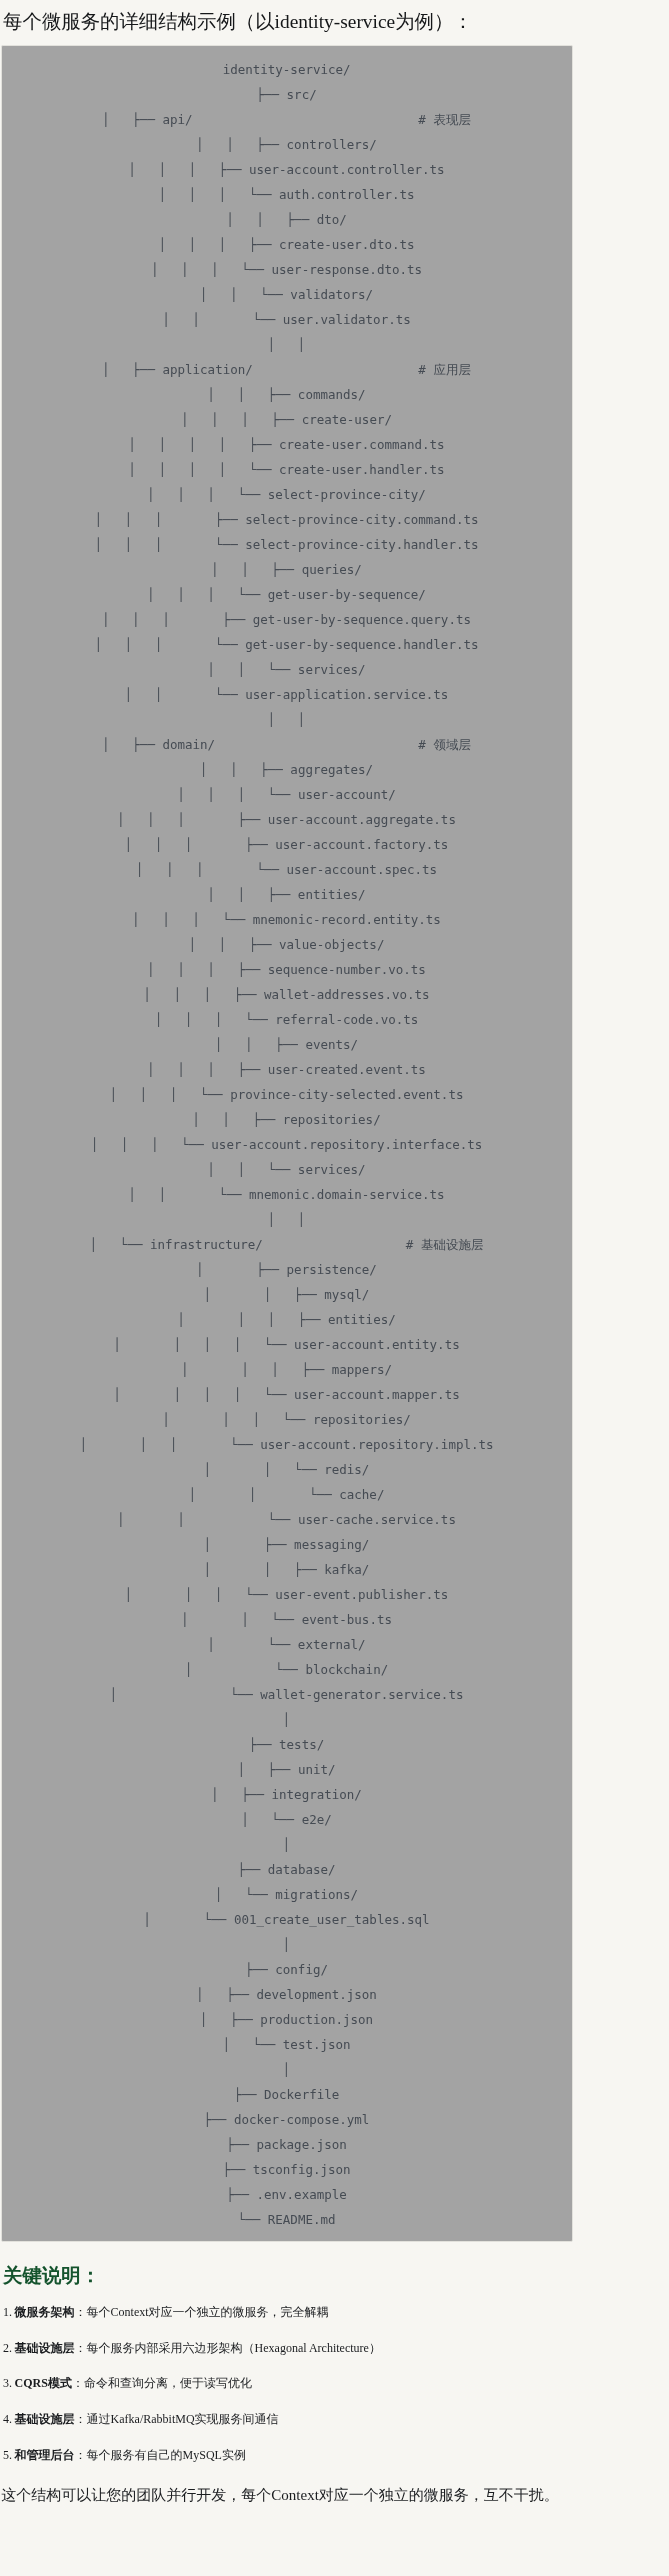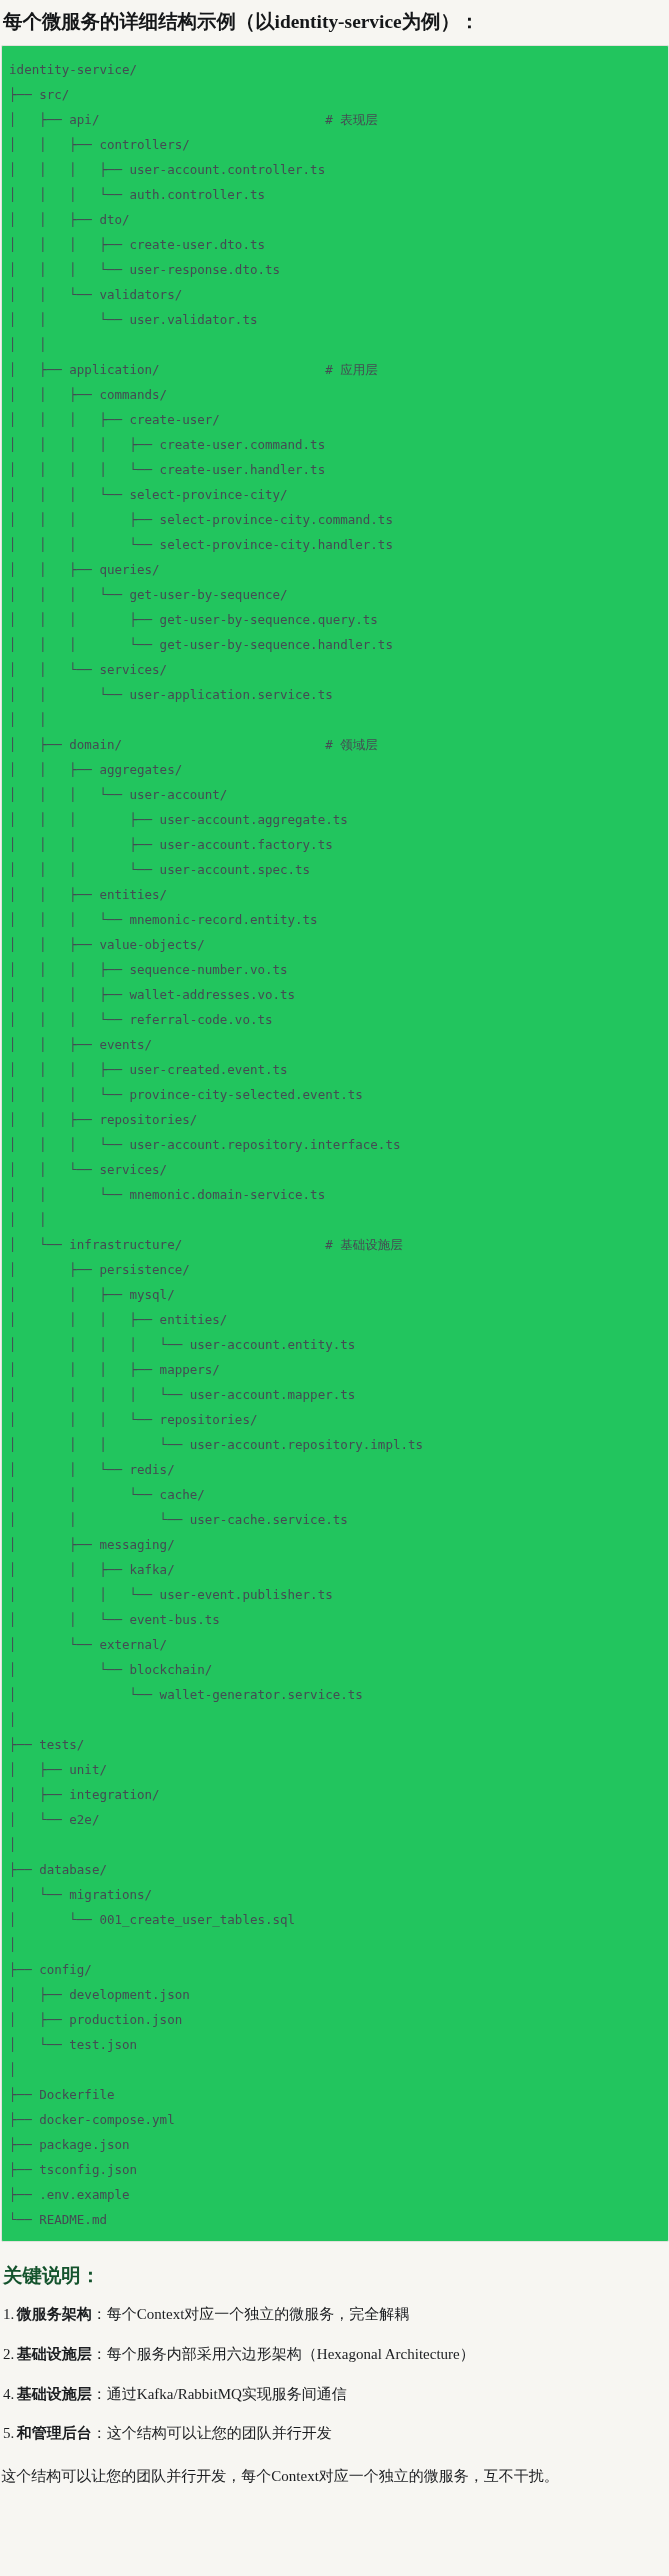--- a/index.html
+++ b/index.html
@@ -7,57 +7,58 @@
     width: 669px;
     background: #f7f6f2;
     color: #1b1d20;
     font-family: "Liberation Serif", serif;
     -webkit-font-smoothing: antialiased;
   }
   .doc { padding: 6.3px 0 15px 0; }
 
   .page-title {
     font-size: 19.4px;
-    font-weight: bold;
+    font-weight: normal;
     line-height: 1.3;
     margin: 2.5px 3.8px 11.3px 3.1px;
     color: #151719;
     font-family: "Liberation Serif", serif;
   }
 
   pre.tree {
     box-sizing: border-box;
-    width: 668px;
+    width: 572px;
     margin: 0 0.6px;
-    background: #22c55e;
+    background: #a3a3a3;
     border: 0.6px solid #e2e1dc;
     border-radius: 1.9px;
     padding: 10.6px 7.5px 9.4px 7.5px;
     font-family: "DejaVu Sans Mono", monospace;
     font-size: 12.5px;
     line-height: 25px;
     color: #454b53;
     white-space: pre;
     overflow: hidden;
+    text-align: center;
   }
 
   .notes-heading {
     font-size: 19.4px;
     font-weight: bold;
     margin: 20px 3.8px 6.3px 3.1px;
     color: #14532d;
   }
 
   ol.notes-list {
     list-style: none;
     margin: 0;
     padding: 0 3.8px 0 3.1px;
   }
   ol.notes-list li {
-    font-size: 15px;
+    font-size: 12px;
     line-height: 1.35;
     margin: 0 0 19.4px 0;
     color: #1b1d20;
   }
   ol.notes-list li:first-child { margin-top: 15px; }
   .note-num { margin-right: 2.5px; }
   .note-label { font-weight: bold; }
 
   .closing-paragraph {
     font-size: 15px;
@@ -164,23 +165,26 @@
   <h3 class="notes-heading">关键说明：</h3>
 
   <ol class="notes-list">
     <li>
       <span class="note-num">1.</span><span class="note-label">微服务架构</span><span class="note-text">：每个Context对应一个独立的微服务，完全解耦</span>
     </li>
     <li>
       <span class="note-num">2.</span><span class="note-label">基础设施层</span><span class="note-text">：每个服务内部采用六边形架构（Hexagonal Architecture）</span>
     </li>
     <li>
+      <span class="note-num">3.</span><span class="note-label">CQRS模式</span><span class="note-text">：命令和查询分离，便于读写优化</span>
+    </li>
+    <li>
       <span class="note-num">4.</span><span class="note-label">基础设施层</span><span class="note-text">：通过Kafka/RabbitMQ实现服务间通信</span>
     </li>
     <li>
-      <span class="note-num">5.</span><span class="note-label">和管理后台</span><span class="note-text">：这个结构可以让您的团队并行开发</span>
+      <span class="note-num">5.</span><span class="note-label">和管理后台</span><span class="note-text">：每个服务有自己的MySQL实例</span>
     </li>
   </ol>
 
   <p class="closing-paragraph">这个结构可以让您的团队并行开发，每个Context对应一个独立的微服务，互不干扰。</p>
 
 </div>
 
 
 </body></html>

